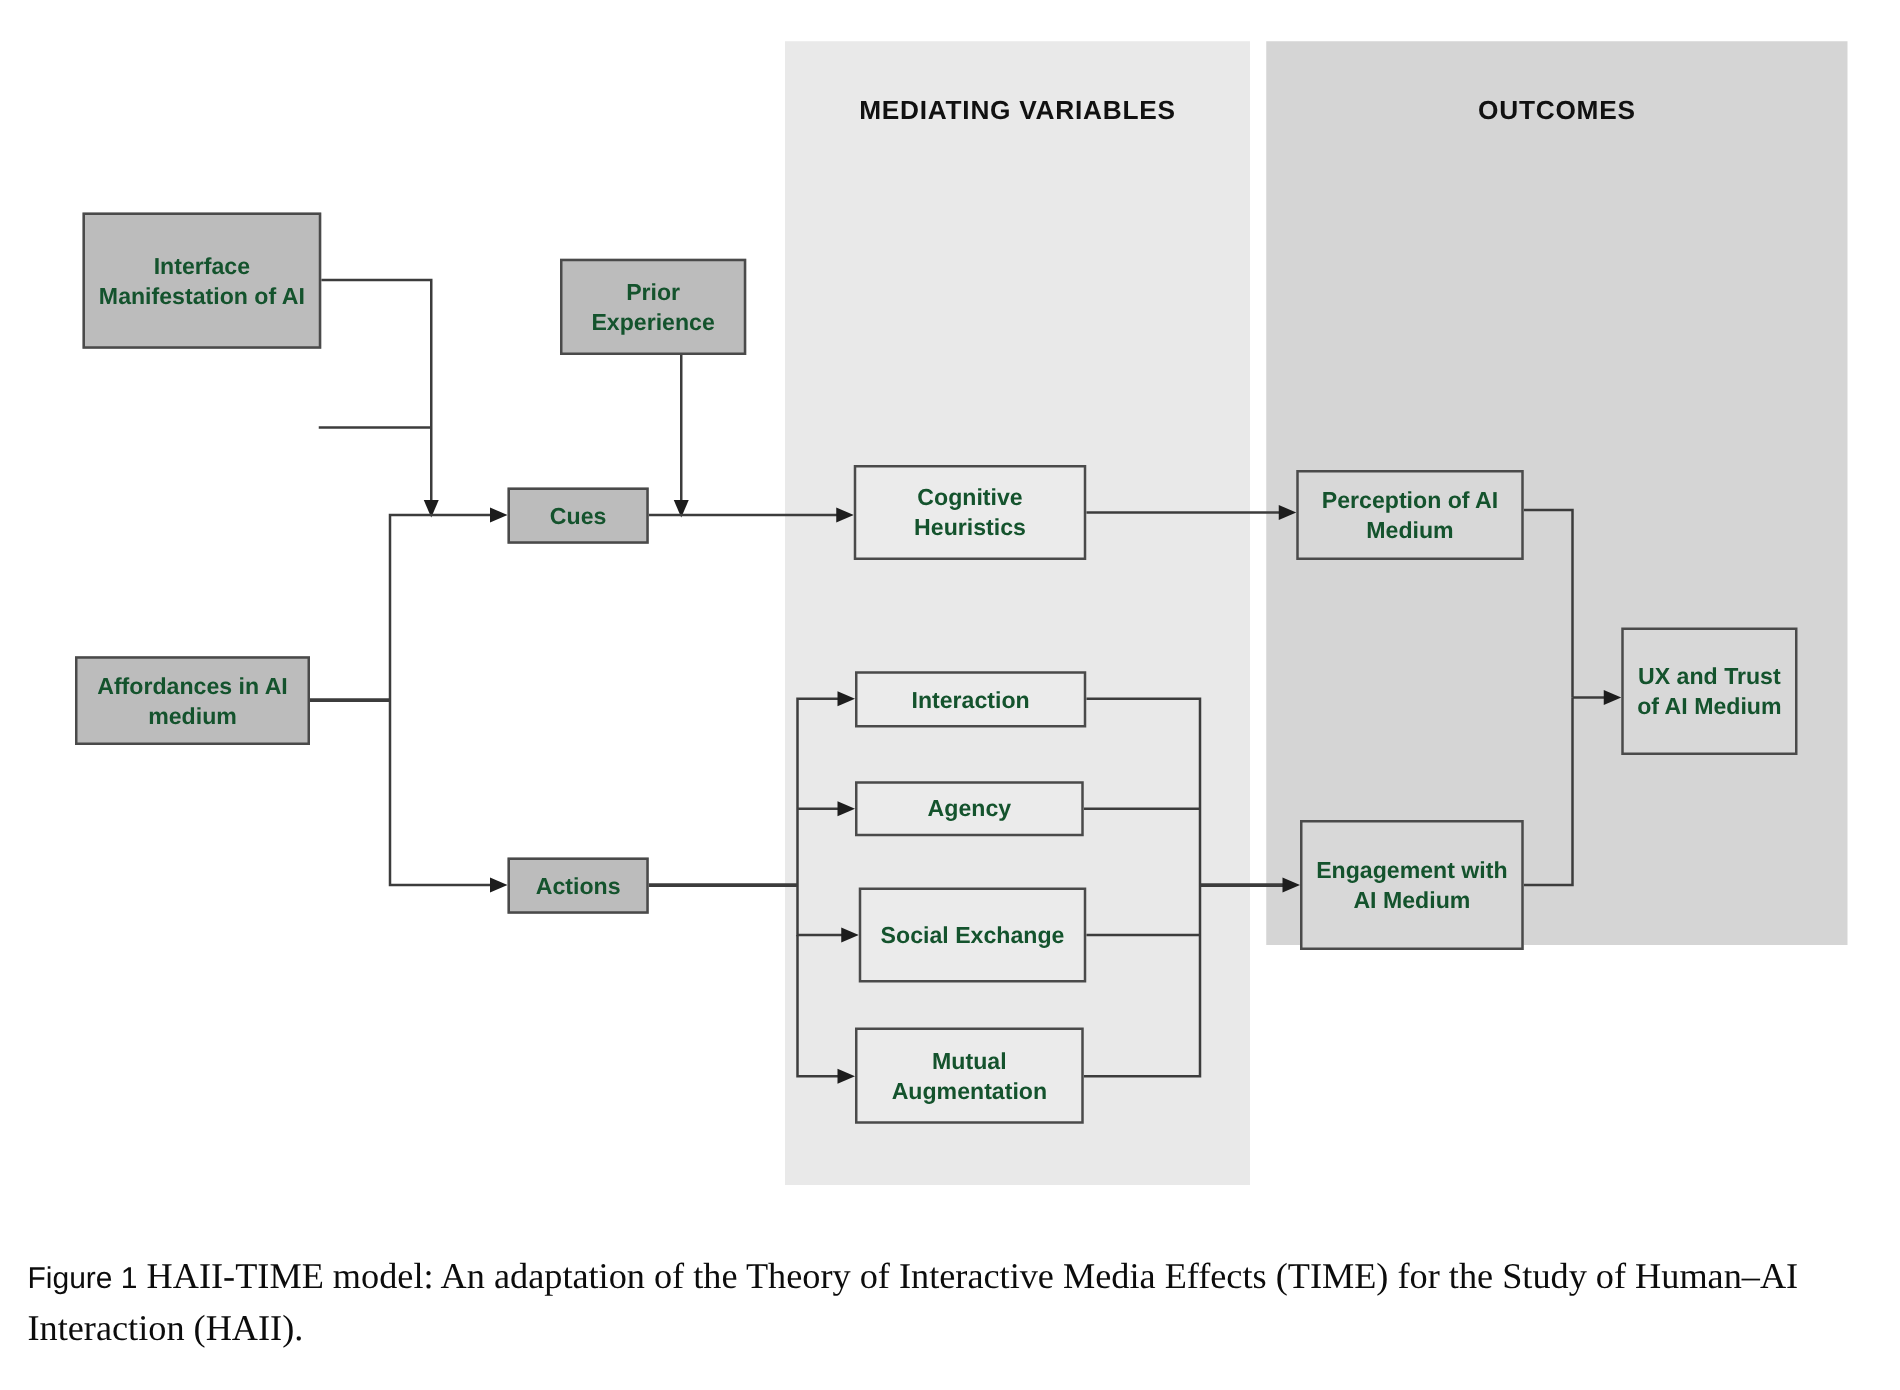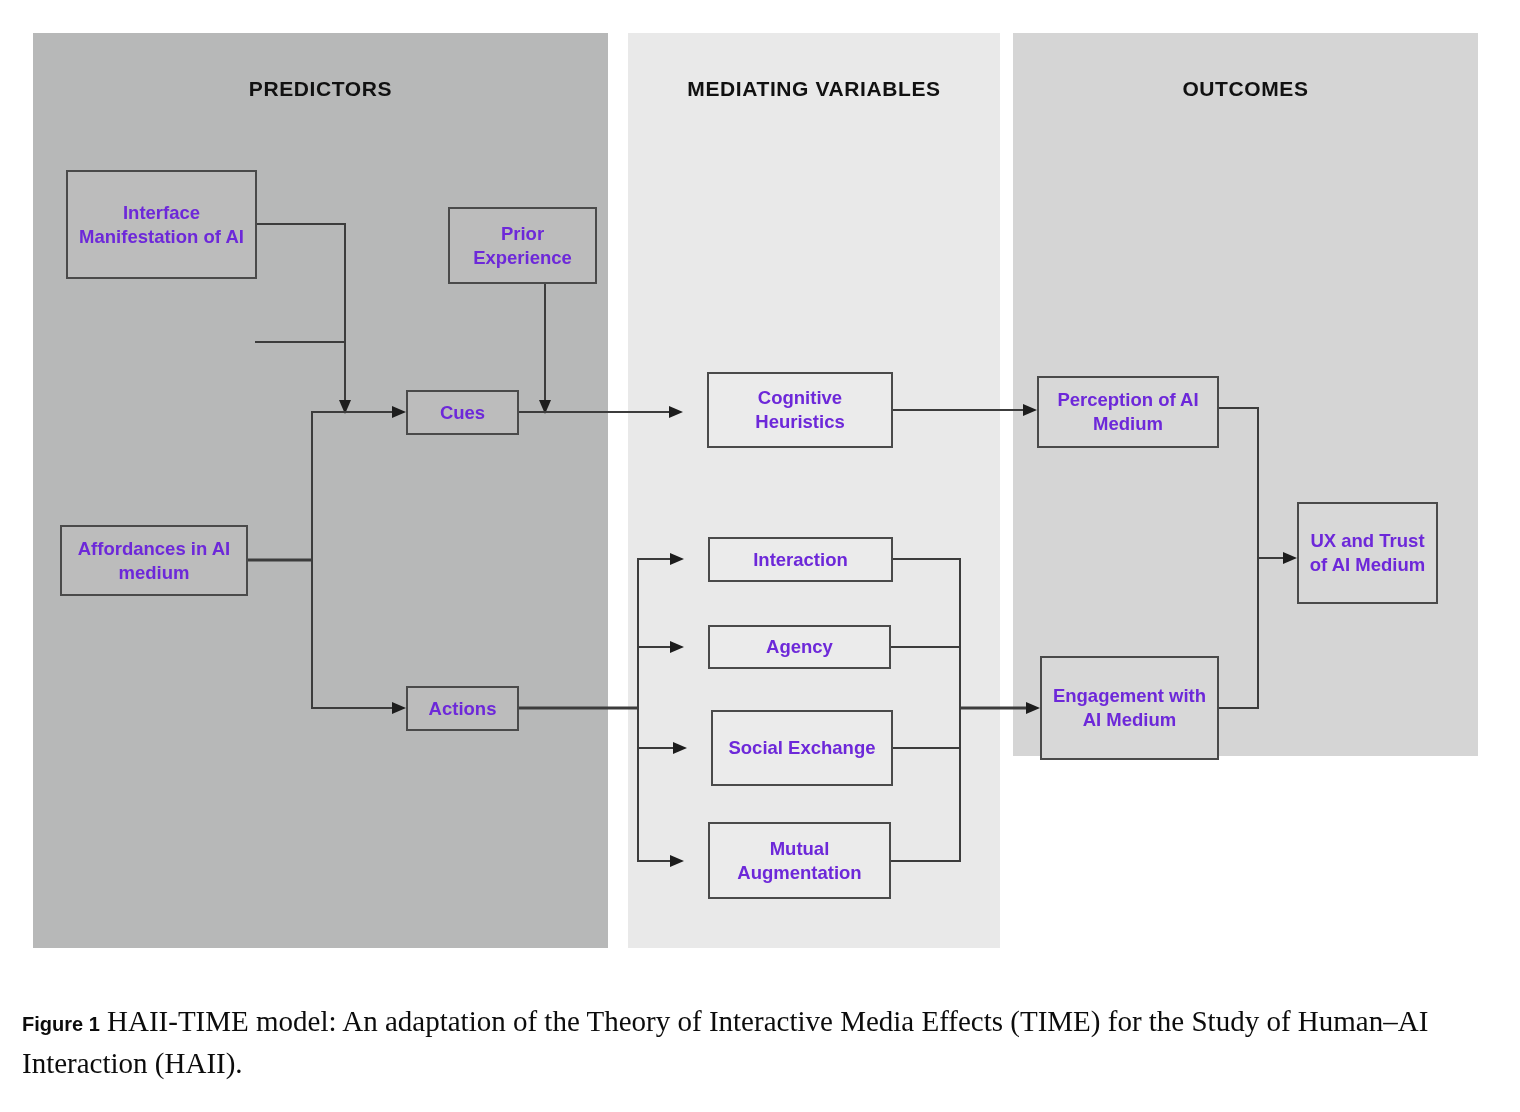--- a/index.html
+++ b/index.html
@@ -52,26 +52,26 @@
     position: absolute;
     box-sizing: border-box;
     border: 2px solid #4a4a4a;
     display: flex;
     align-items: center;
     justify-content: center;
     text-align: center;
     font-size: 18.5px;
     font-weight: bold;
     line-height: 1.28;
-    color: #6d28d9;
+    color: #14532d;
     padding: 2px 4px;
     z-index: 5;
   }
   .node.on-pred { background: #bcbcbc; }
-  .node.on-med  { background: #ebebeb; margin-left: 24px; }
+  .node.on-med  { background: #ebebeb; }
   .node.on-out  { background: #d8d8d8; }
 
   
   #node-interface      { left: 66px;  top: 170px; width: 191px; height: 109px; }
   #node-algorithm      { left: 66px;  top: 303px; width: 189px; height: 78px;  }
   #node-prior          { left: 448px; top: 207px; width: 149px; height: 77px;  }
   #node-affordances    { left: 60px;  top: 525px; width: 188px; height: 71px;  }
   #node-cues           { left: 406px; top: 390px; width: 113px; height: 45px;  }
   #node-actions        { left: 406px; top: 686px; width: 113px; height: 45px; text-align: right;  }
   #node-cognitive      { left: 683px; top: 372px; width: 186px; height: 76px;  }
@@ -101,32 +101,29 @@
     left: 22px;
     top: 1000px;
     width: 1478px;
     font-family: "Liberation Serif", serif;
     font-size: 29px;
     line-height: 1.45;
     color: #0c0c0c;
   }
   #caption .cap-label {
     font-family: "Liberation Sans", sans-serif;
-    font-weight: bold;
-    font-size: 20px;
+    font-weight: normal;
+    font-size: 24px;
   }
 </style>
 </head>
 <body>
 
 <div id="figure-root">
 
-  <div class="column" id="col-predictors">
-    <div class="column-title">PREDICTORS</div>
-  </div>
   <div class="column" id="col-mediating">
     <div class="column-title">MEDIATING VARIABLES</div>
   </div>
   <div class="column" id="col-outcomes">
     <div class="column-title">OUTCOMES</div>
   </div>
 
   <svg id="connectors" viewBox="0 0 1520 1112">
 
     <path d="M257,224 L345,224 L345,404"></path>

